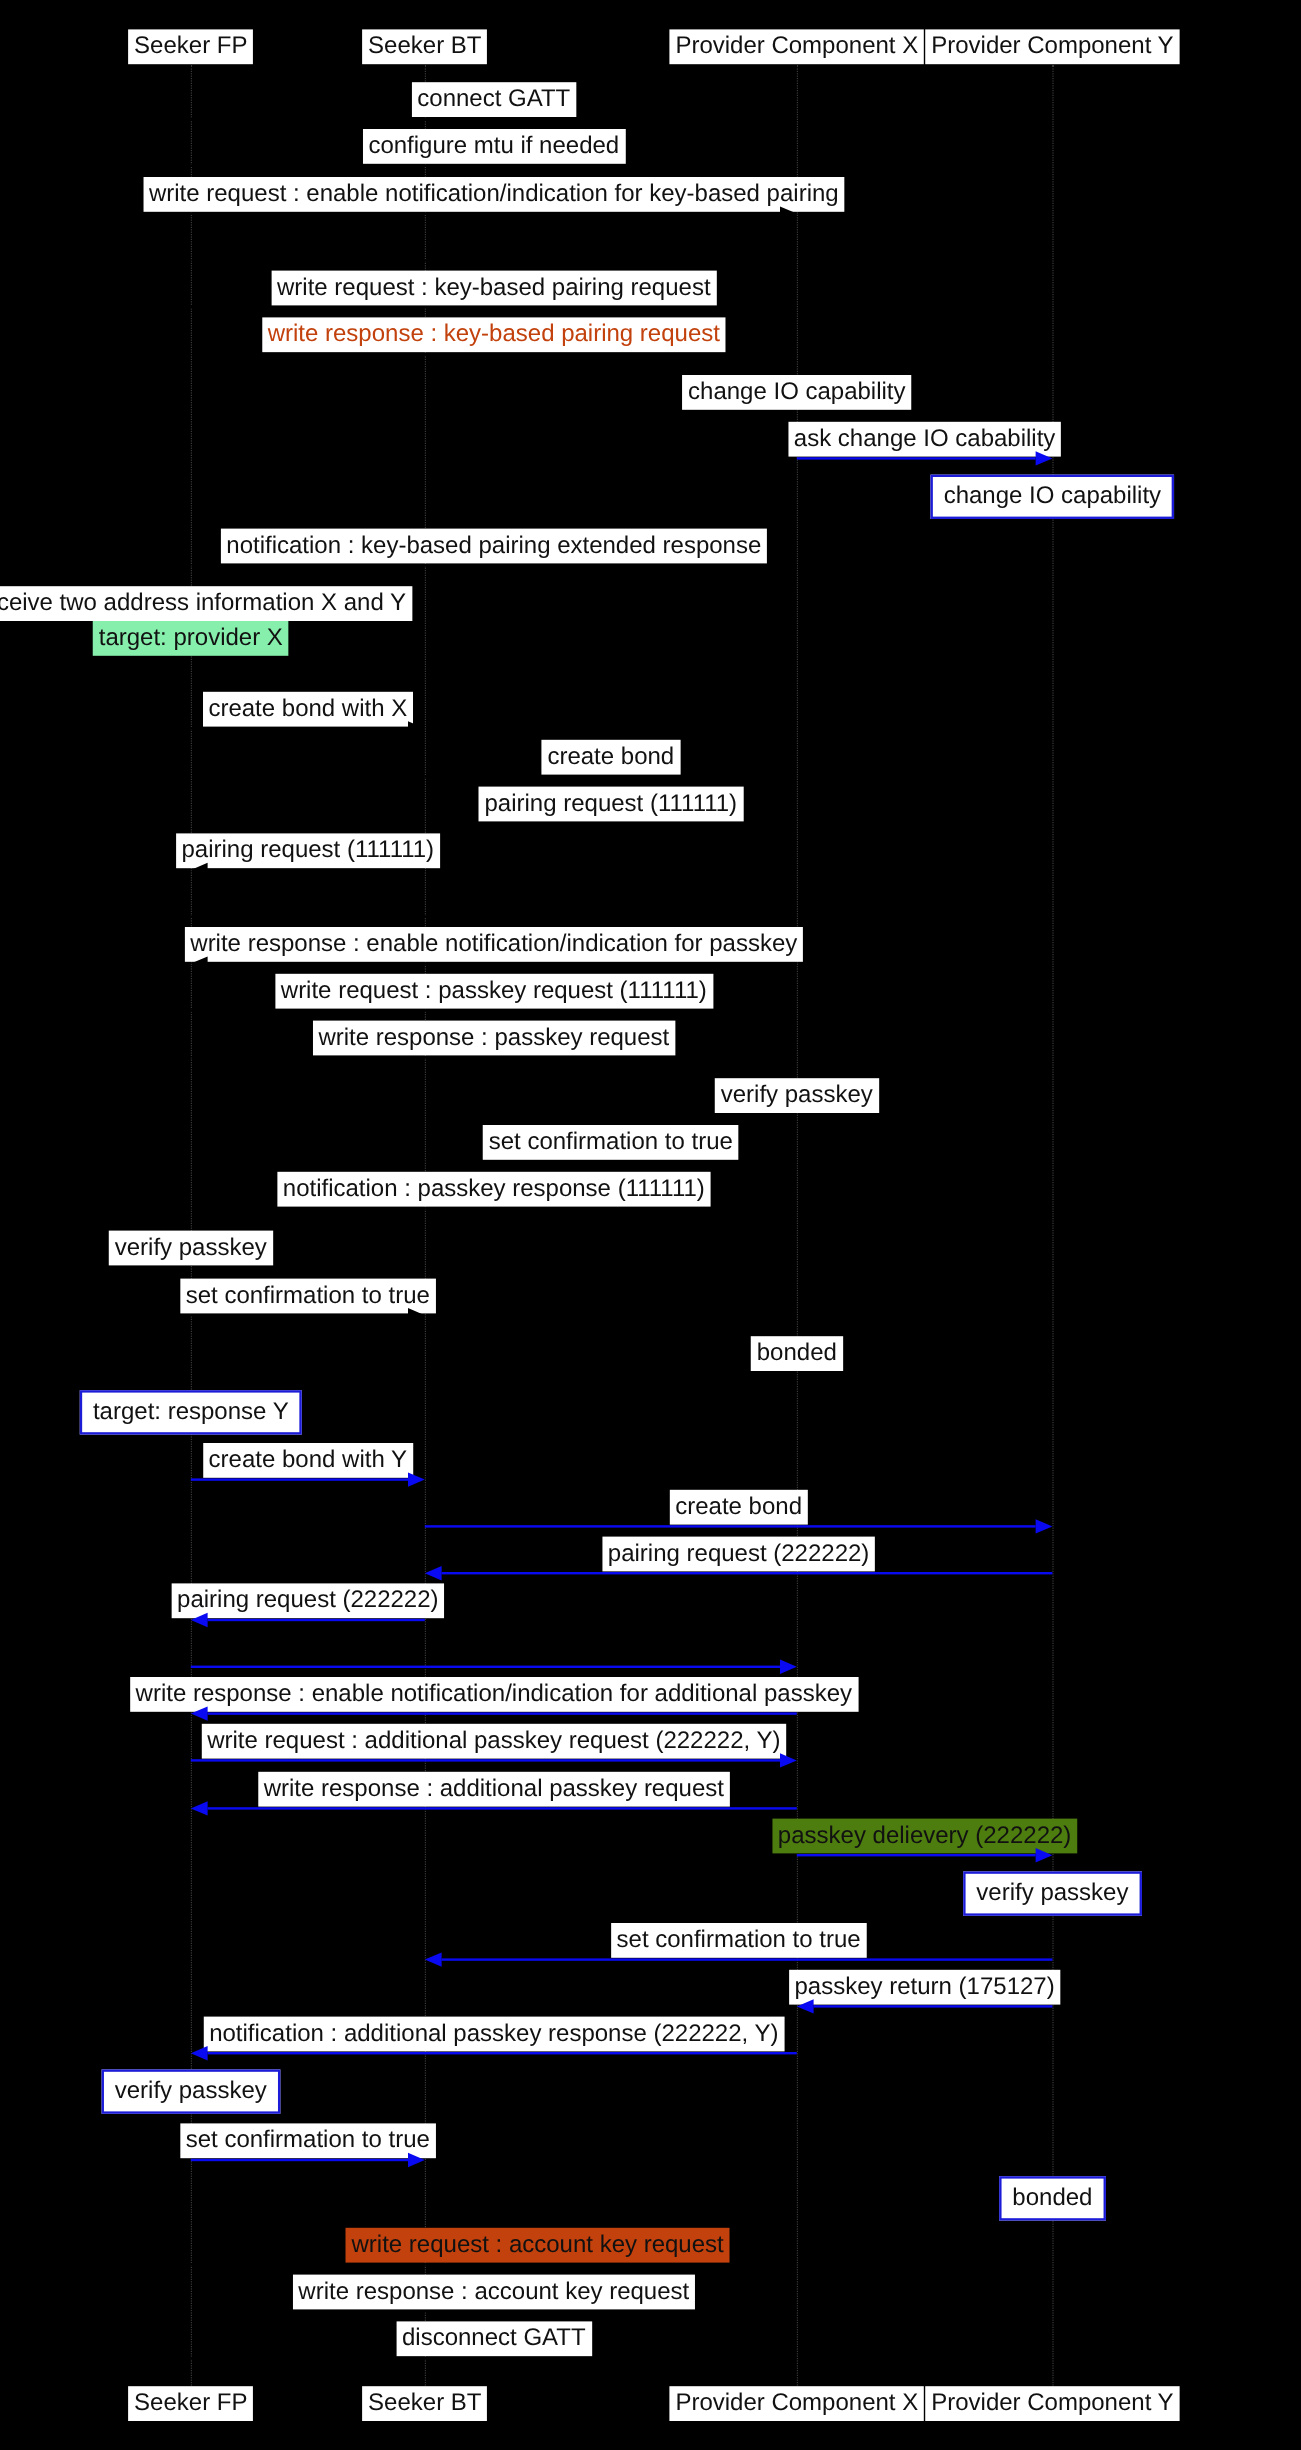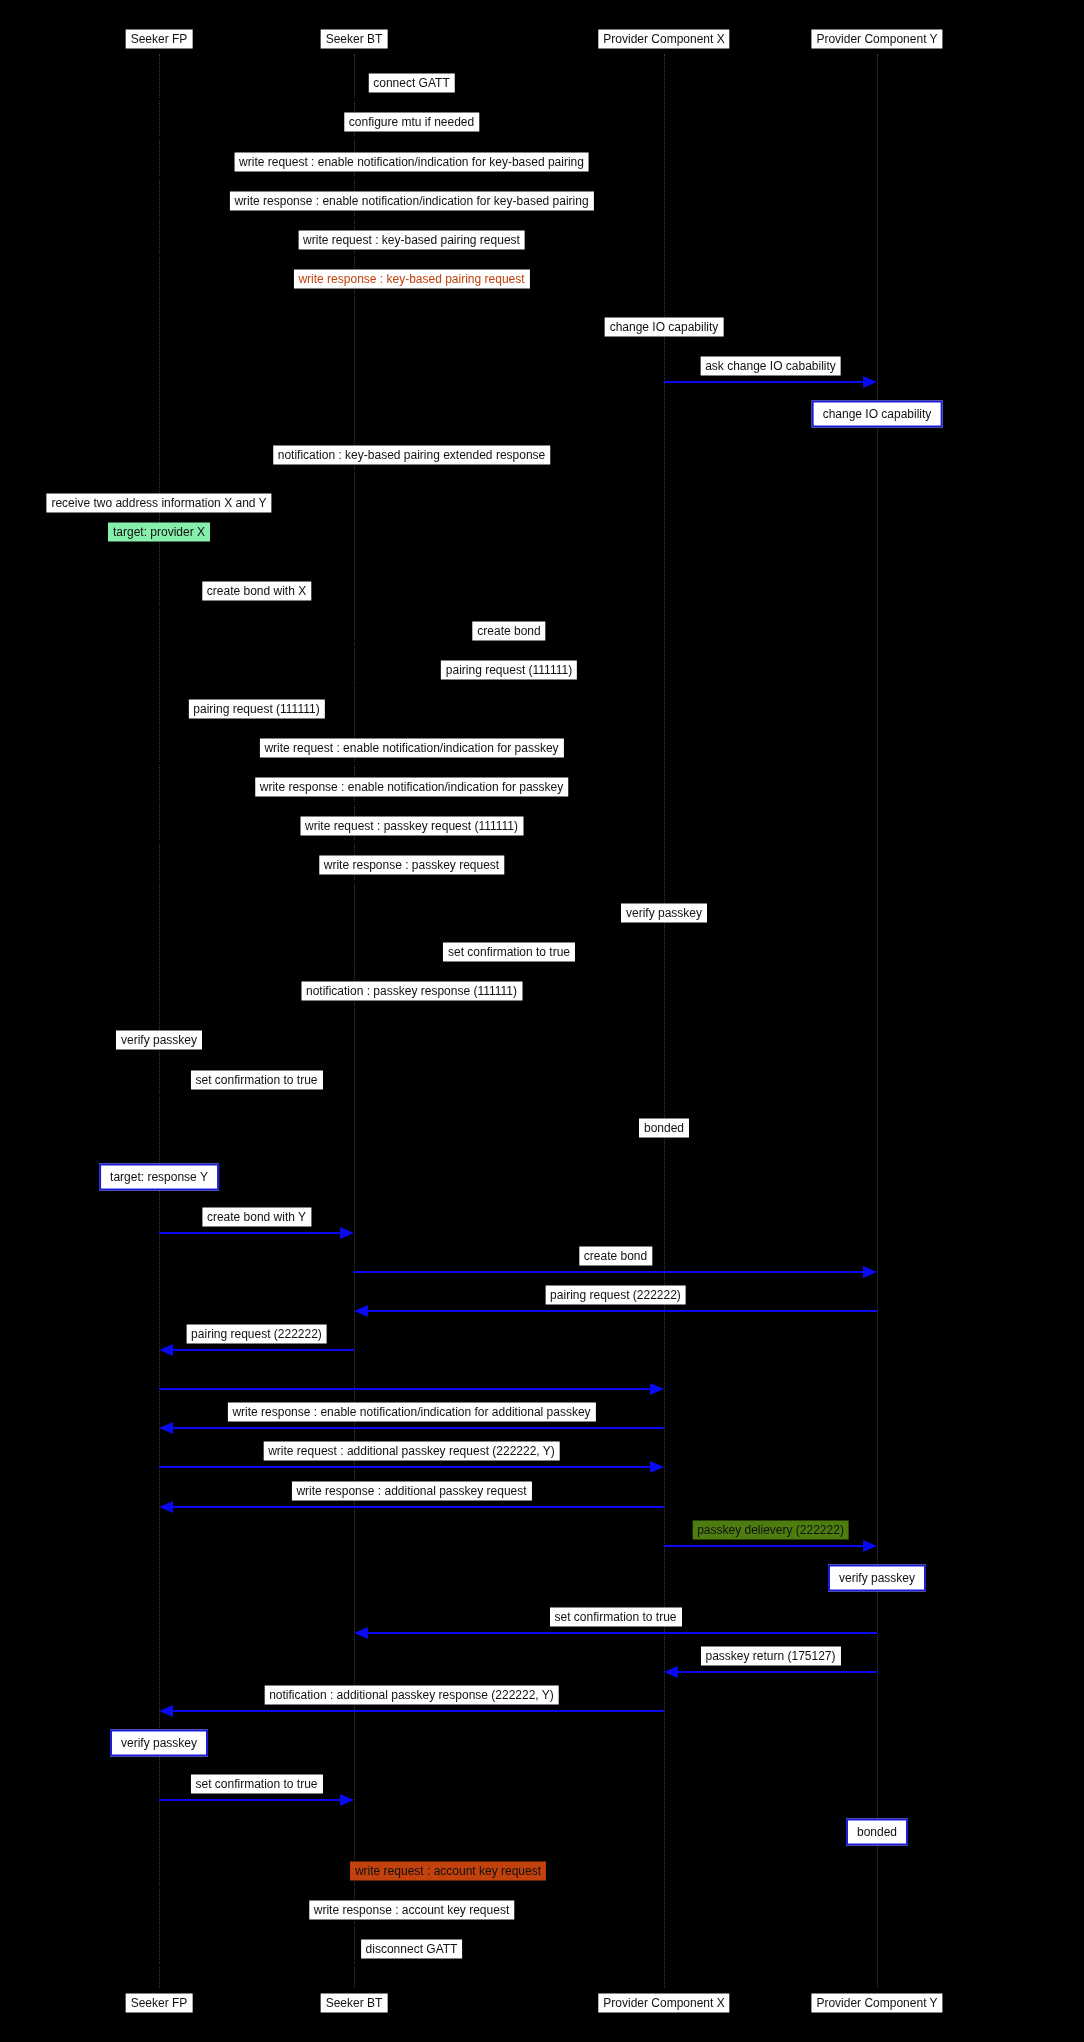--- a/index.html
+++ b/index.html
@@ -18,21 +18,21 @@
   .lifeline {
     position: absolute;
     width: 0;
     border-left: 1px dotted #3a3a3a;
   }
   .plabel, .mlabel {
     position: absolute;
     transform: translate(-50%, -50%);
     background: #ffffff;
     color: #111111;
-    font-size: 12px;
+    font-size: 20px;
     line-height: 1.25;
     padding: 2px 5px;
     white-space: nowrap;
   }
   .mlabel.note {
     border: 2px solid #1c1cd8;
     padding: 4px 9px;
   }
   .aline {
     position: absolute;
@@ -65,21 +65,20 @@
     <div class="plabel" style="left: 877px; top: 2003px; background: rgb(255, 255, 255); color: rgb(17, 17, 17);">Provider Component Y</div>
     <div class="mlabel" style="left: 411.5px; top: 83px; background: rgb(255, 255, 255); color: rgb(17, 17, 17);">connect GATT</div>
     <div class="aline" style="top: 98px; left: 159px; width: 491px; border-top-color: rgb(0, 0, 0);"></div>
     <div class="ahead" style="top: 93px; left: 650px; border-left: 14px solid rgb(0, 0, 0);"></div>
     <div class="mlabel" style="left: 411.5px; top: 122px; background: rgb(255, 255, 255); color: rgb(17, 17, 17);">configure mtu if needed</div>
     <div class="aline" style="top: 137px; left: 159px; width: 491px; border-top-color: rgb(0, 0, 0);"></div>
     <div class="ahead" style="top: 132px; left: 650px; border-left: 14px solid rgb(0, 0, 0);"></div>
     <div class="mlabel" style="left: 411.5px; top: 162px; background: rgb(255, 255, 255); color: rgb(17, 17, 17);">write request : enable notification/indication for key-based pairing</div>
     <div class="aline" style="top: 177px; left: 159px; width: 491px; border-top-color: rgb(0, 0, 0);"></div>
     <div class="ahead" style="top: 172px; left: 650px; border-left: 14px solid rgb(0, 0, 0);"></div>
-    <div class="mlabel" style="left: 411.5px; top: 201px; background: rgb(255, 255, 255); color: rgb(17, 17, 17);">write response : enable notification/indication for key-based pairing</div>
     <div class="aline" style="top: 216px; left: 173px; width: 491px; border-top-color: rgb(0, 0, 0);"></div>
     <div class="ahead" style="top: 211px; left: 159px; border-right: 14px solid rgb(0, 0, 0);"></div>
     <div class="mlabel" style="left: 411.5px; top: 240px; background: rgb(255, 255, 255); color: rgb(17, 17, 17);">write request : key-based pairing request</div>
     <div class="aline" style="top: 255px; left: 159px; width: 491px; border-top-color: rgb(0, 0, 0);"></div>
     <div class="ahead" style="top: 250px; left: 650px; border-left: 14px solid rgb(0, 0, 0);"></div>
     <div class="mlabel" style="left: 411.5px; top: 279px; background: rgb(255, 255, 255); color: #c2410c;">write response : key-based pairing request</div>
     <div class="aline" style="top: 294px; left: 173px; width: 491px; border-top-color: rgb(0, 0, 0);"></div>
     <div class="ahead" style="top: 289px; left: 159px; border-right: 14px solid rgb(0, 0, 0);"></div>
     <div class="mlabel" style="left: 664px; top: 327px; background: rgb(255, 255, 255); color: rgb(17, 17, 17);">change IO capability</div>
     <div class="mlabel" style="left: 770.5px; top: 366px; background: rgb(255, 255, 255); color: rgb(17, 17, 17);">ask change IO cabability</div>
@@ -96,21 +95,20 @@
     <div class="ahead" style="top: 601px; left: 340px; border-left: 14px solid rgb(0, 0, 0);"></div>
     <div class="mlabel" style="left: 509px; top: 631px; background: rgb(255, 255, 255); color: rgb(17, 17, 17);">create bond</div>
     <div class="aline" style="top: 646px; left: 354px; width: 296px; border-top-color: rgb(0, 0, 0);"></div>
     <div class="ahead" style="top: 641px; left: 650px; border-left: 14px solid rgb(0, 0, 0);"></div>
     <div class="mlabel" style="left: 509px; top: 670px; background: rgb(255, 255, 255); color: rgb(17, 17, 17);">pairing request (111111)</div>
     <div class="aline" style="top: 685px; left: 368px; width: 296px; border-top-color: rgb(0, 0, 0);"></div>
     <div class="ahead" style="top: 680px; left: 354px; border-right: 14px solid rgb(0, 0, 0);"></div>
     <div class="mlabel" style="left: 256.5px; top: 709px; background: rgb(255, 255, 255); color: rgb(17, 17, 17);">pairing request (111111)</div>
     <div class="aline" style="top: 724px; left: 173px; width: 181px; border-top-color: rgb(0, 0, 0);"></div>
     <div class="ahead" style="top: 719px; left: 159px; border-right: 14px solid rgb(0, 0, 0);"></div>
-    <div class="mlabel" style="left: 411.5px; top: 748px; background: rgb(255, 255, 255); color: rgb(17, 17, 17);">write request : enable notification/indication for passkey</div>
     <div class="aline" style="top: 763px; left: 159px; width: 491px; border-top-color: rgb(0, 0, 0);"></div>
     <div class="ahead" style="top: 758px; left: 650px; border-left: 14px solid rgb(0, 0, 0);"></div>
     <div class="mlabel" style="left: 411.5px; top: 787px; background: rgb(255, 255, 255); color: rgb(17, 17, 17);">write response : enable notification/indication for passkey</div>
     <div class="aline" style="top: 802px; left: 173px; width: 491px; border-top-color: rgb(0, 0, 0);"></div>
     <div class="ahead" style="top: 797px; left: 159px; border-right: 14px solid rgb(0, 0, 0);"></div>
     <div class="mlabel" style="left: 411.5px; top: 826px; background: rgb(255, 255, 255); color: rgb(17, 17, 17);">write request : passkey request (111111)</div>
     <div class="aline" style="top: 841px; left: 159px; width: 491px; border-top-color: rgb(0, 0, 0);"></div>
     <div class="ahead" style="top: 836px; left: 650px; border-left: 14px solid rgb(0, 0, 0);"></div>
     <div class="mlabel" style="left: 411.5px; top: 865px; background: rgb(255, 255, 255); color: rgb(17, 17, 17);">write response : passkey request</div>
     <div class="aline" style="top: 880px; left: 173px; width: 491px; border-top-color: rgb(0, 0, 0);"></div>

